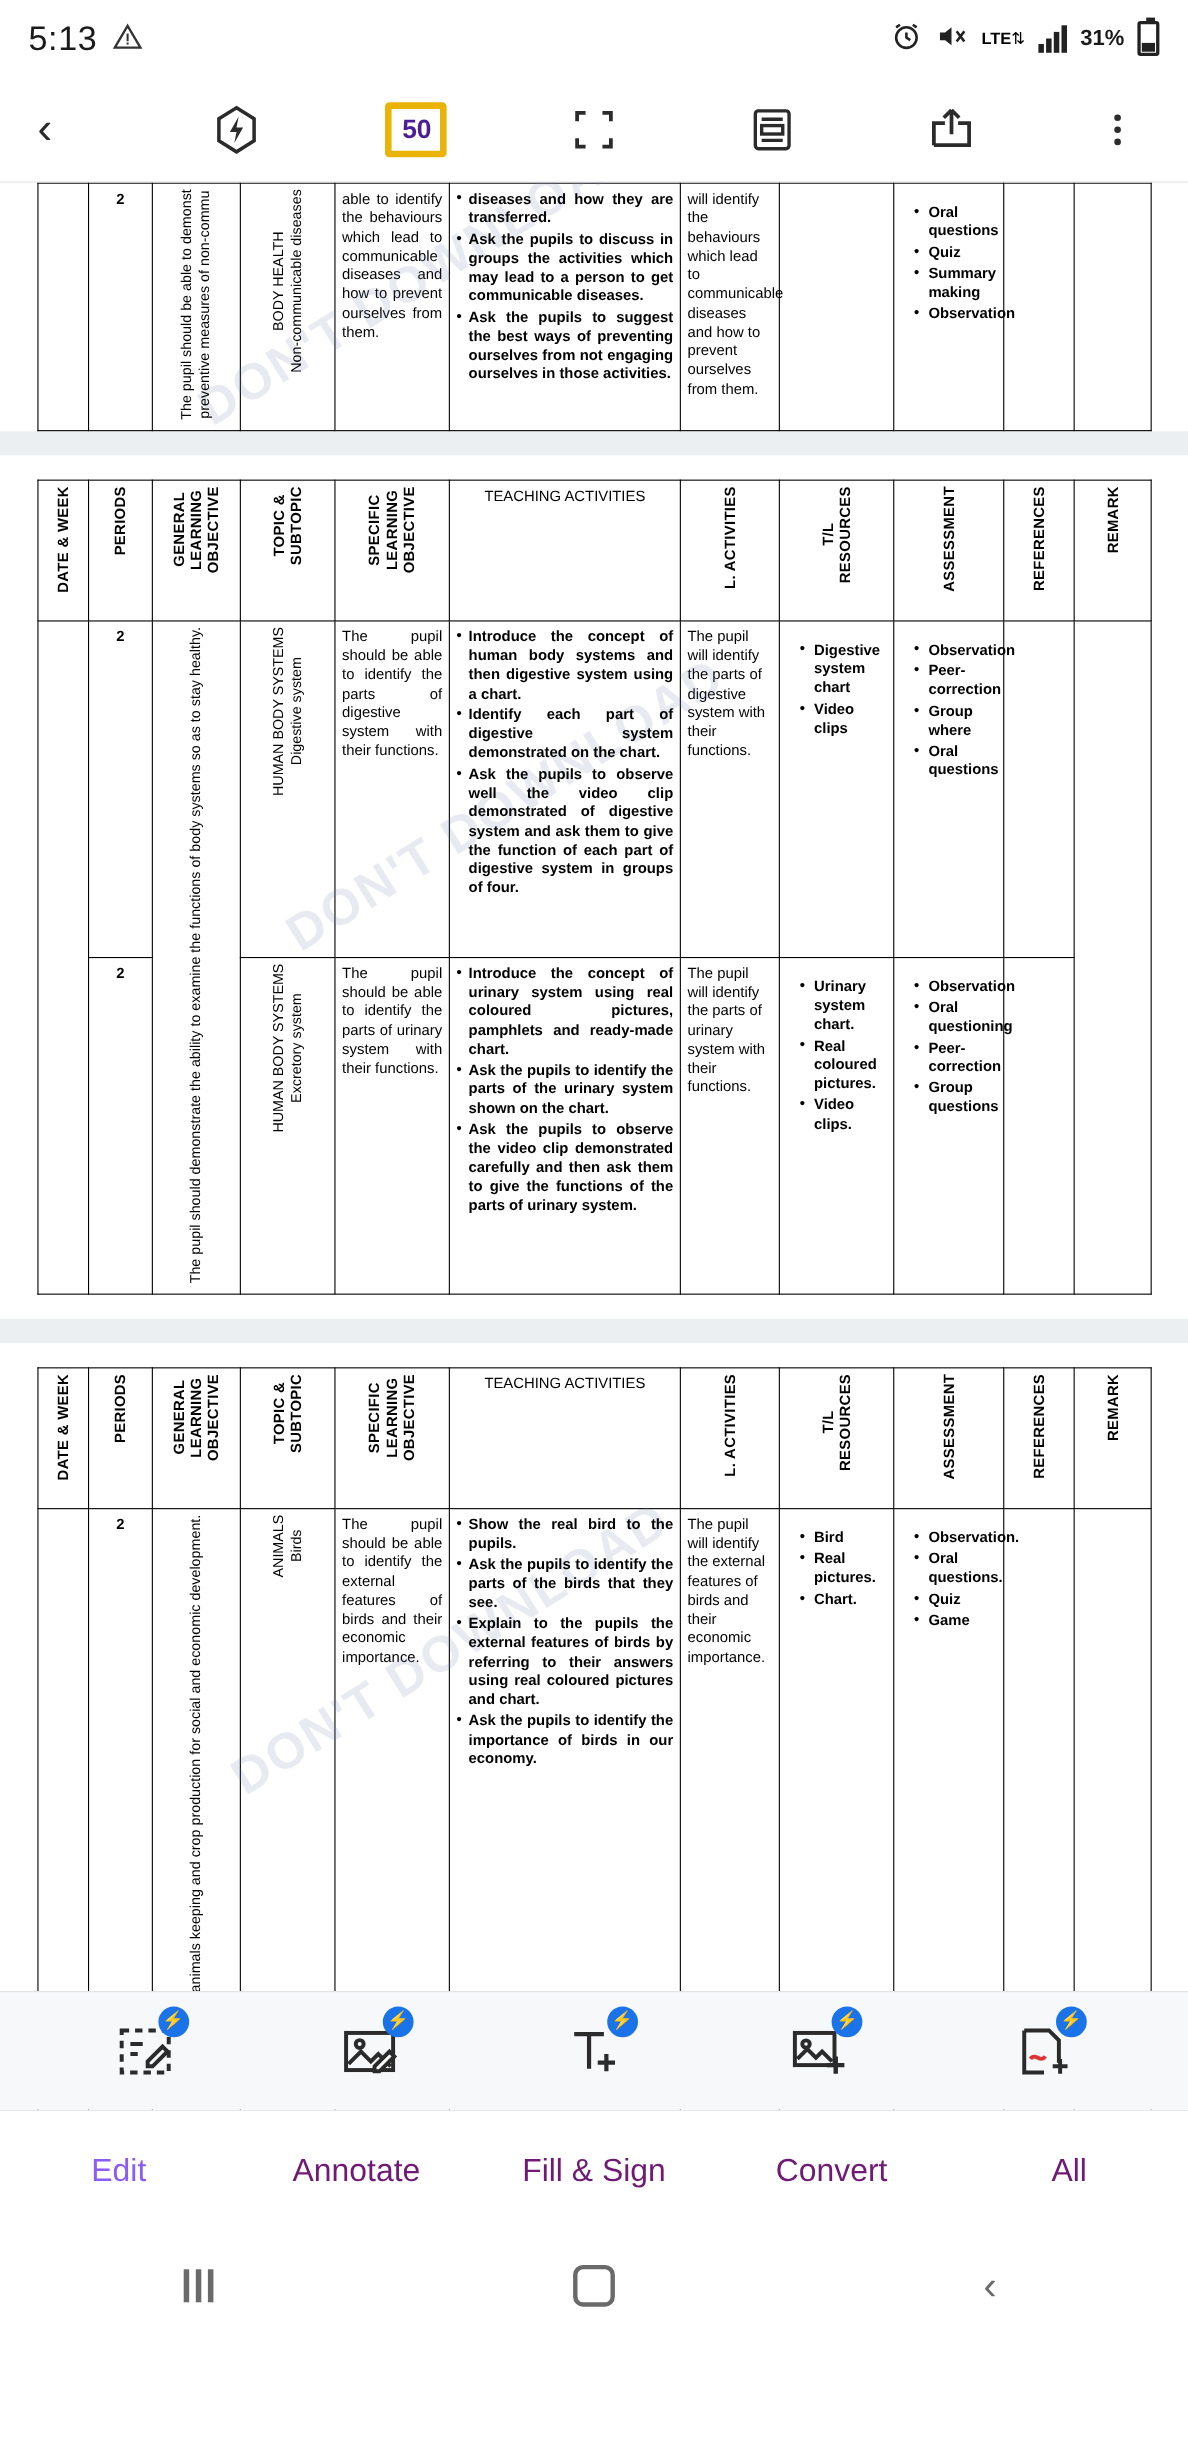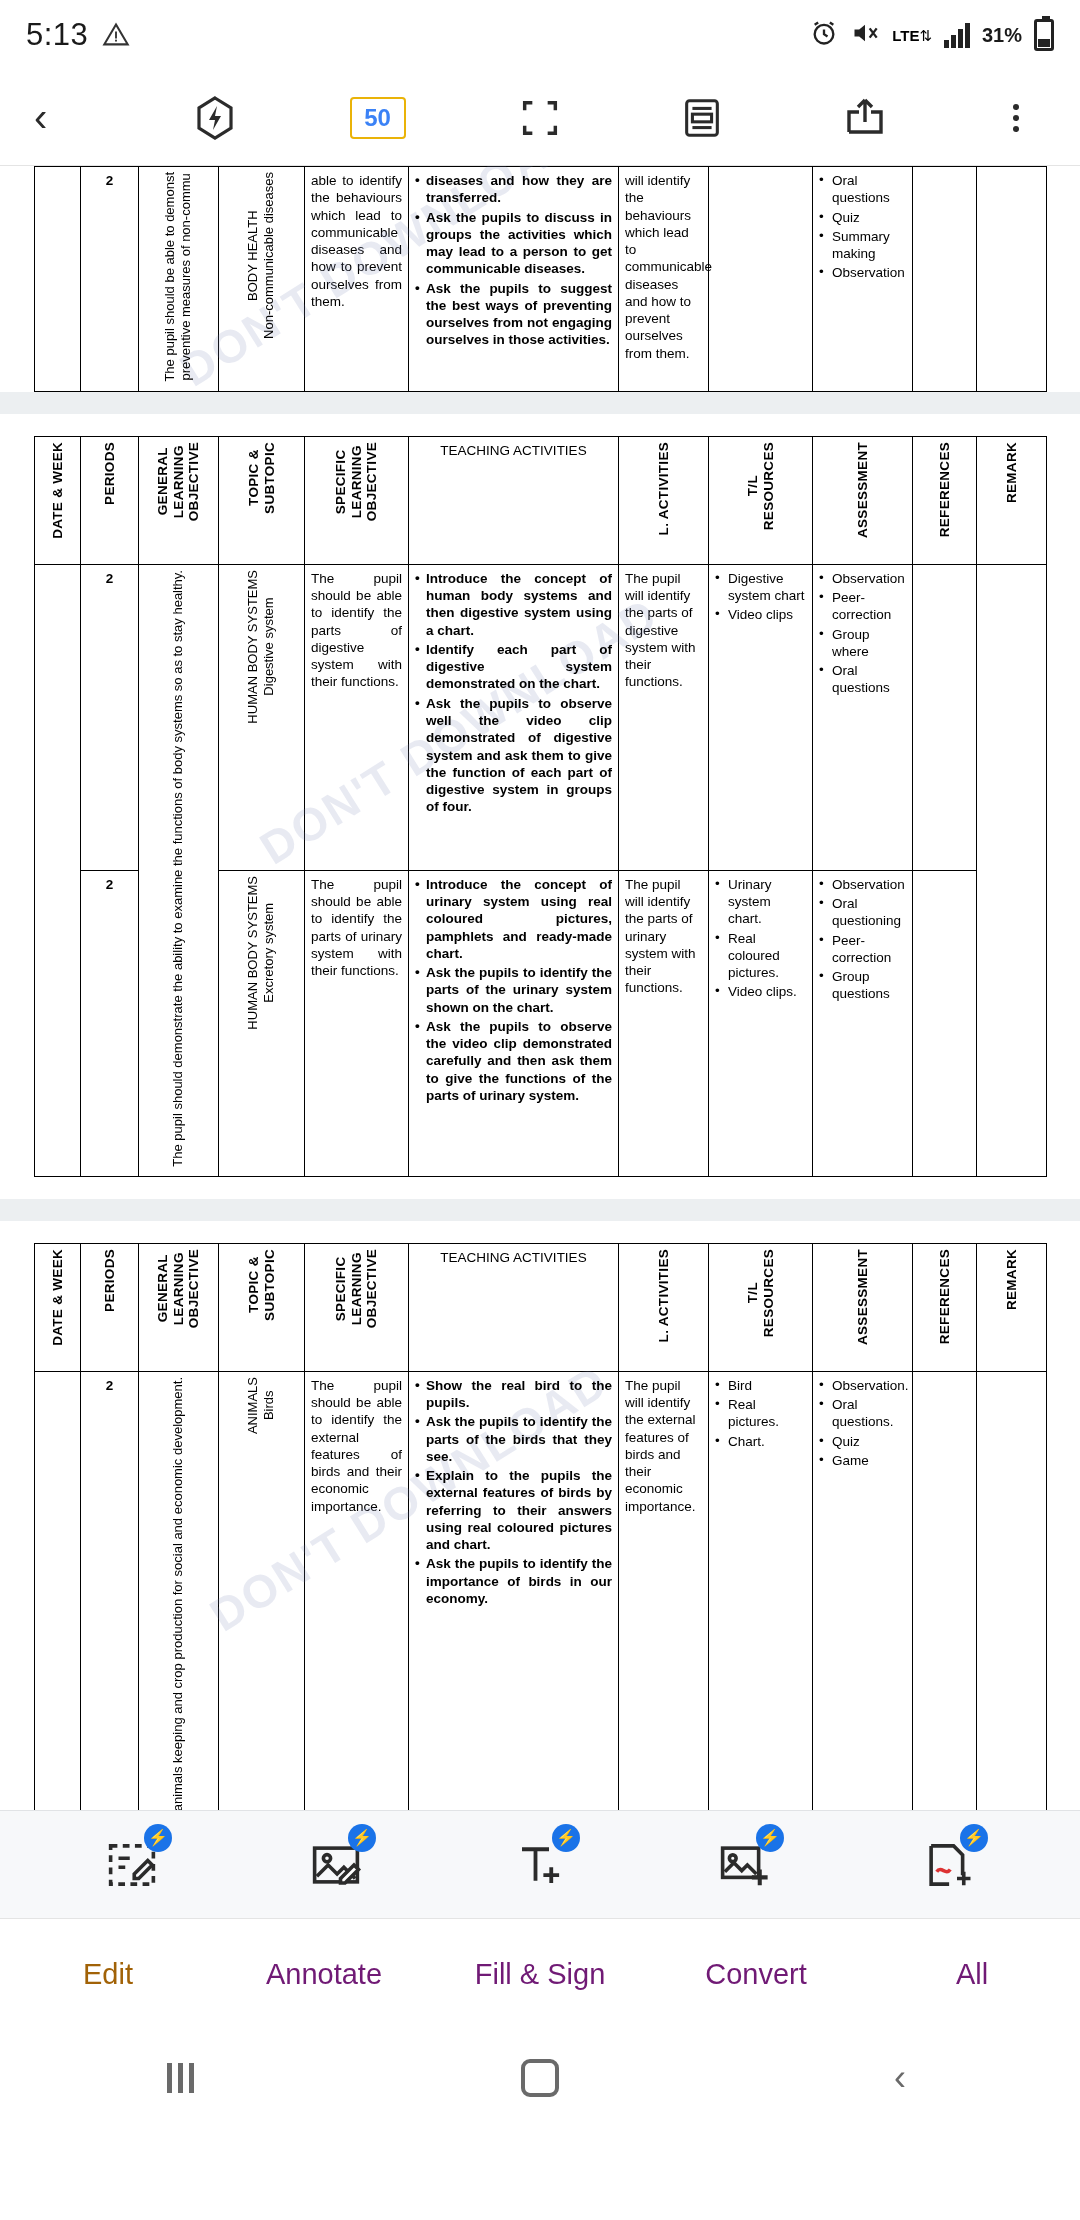--- a/index.html
+++ b/index.html
@@ -40,23 +40,23 @@
     padding: 0 34px;
     background: #ffffff;
     border-bottom: 1px solid #e4e4e4;
   }
   .tb-back { font-size: 40px; color: #2b2b2b; width: 60px; }
   .tb-icons { flex: 1; display: flex; align-items: center; justify-content: space-around; padding: 0 40px; }
   .tb-icon { width: 56px; height: 56px; display: flex; align-items: center; justify-content: center; }
   .tb-more { width: 60px; display: flex; flex-direction: column; align-items: center; gap: 5px; }
   .tb-more span { width: 6px; height: 6px; background: #2b2b2b; border-radius: 50%; display: block; }
   .page-badge {
-    border: 2px solid #eab308; border-radius: 4px;
-    font-size: 24px; font-weight: 600; color: #3b82f6;
-    padding: 5px 10px; min-width: 56px; text-align: center;
+    border: 6px solid #eab308; border-radius: 4px;
+    font-size: 24px; font-weight: 600; color: #4c1d95;
+    padding: 5px 10px; min-width: 56px; 
   }
 
   
   .doc-area {
     position: relative;
     width: 1080px;
     height: 1752px;
     background: #eceff1;
     overflow: hidden;
   }
@@ -108,21 +108,21 @@
     white-space: pre-line;
     text-align: center;
     line-height: 1.25;
     font-size: 13px;
   }
   td.periods { text-align: center; vertical-align: middle; font-size: 38px; font-weight: 700; }
   td.justify { text-align: justify; }
   ul.b { list-style: none; margin: 0; padding: 0; }
   ul.b > li { position: relative; padding-left: 11px; margin-bottom: 2px; text-align: justify; font-weight: bold; }
   ul.b > li:before { content: "\2022"; position: absolute; left: 0; top: -1px; }
-  ul.dash { list-style: none; margin: 0; padding: 0; }
+  ul.dash { list-style: none; margin: 12px; padding: 0; font-weight: bold; }
   ul.dash > li { position: relative; padding-left: 13px; margin-bottom: 2px; }
   ul.dash > li:before { content: "\2022"; position: absolute; left: 0; top: -1px; }
 
   .watermark {
     position: absolute; pointer-events: none;
     font-size: 46px; font-weight: 700; color: rgba(120,130,180,0.17);
     transform: rotate(-32deg); white-space: nowrap;
     letter-spacing: 2px;
   }
   .wm1 { top: 60px; left: 150px; }
@@ -159,21 +159,21 @@
     display: flex; align-items: center; justify-content: center;
     font-size: 16px; line-height: 1;
   }
   .tabbar {
     height: 112px; width: 100%;
     background: #ffffff;
     display: flex; align-items: center;
     border-top: 1px solid #e4e4e4;
   }
   .tab { flex: 1; text-align: center; font-size: 29px; color: #701a75; }
-  .tab.active { color: #a16207; }
+  .tab.active { color: #8b5cf6; }
 
   
   .navbar {
     height: 96px; width: 100%;
     background: #ffffff;
     display: flex; align-items: center;
   }
   .nav-btn { flex: 1; display: flex; align-items: center; justify-content: center; color: #6a6a6a; }
   .nav-recents { display: flex; gap: 6px; }
   .nav-recents i { display:block; width: 5px; height: 30px; background: #6a6a6a; }

